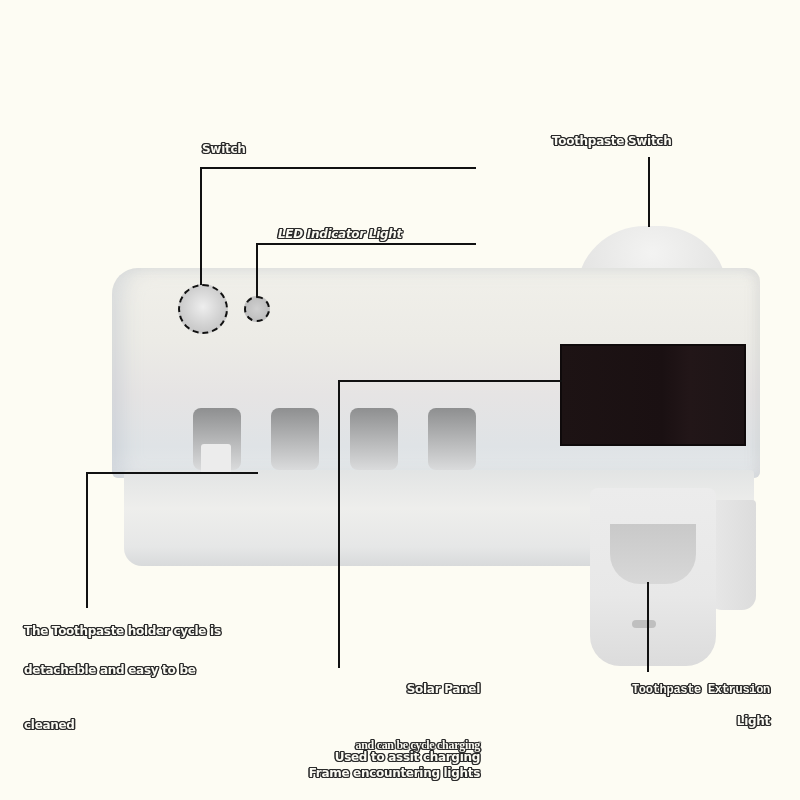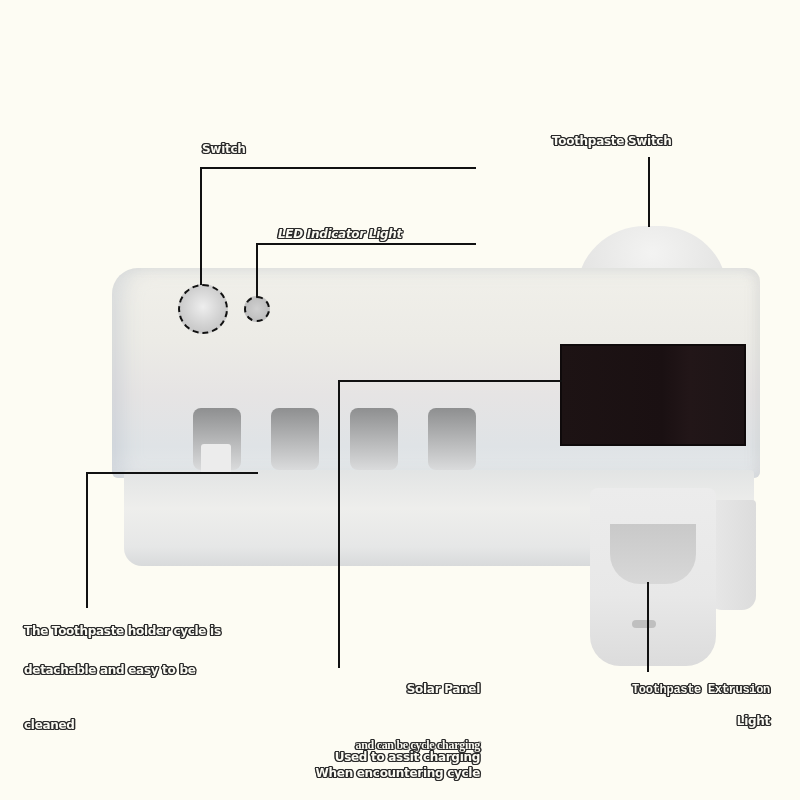--- a/index.html
+++ b/index.html
@@ -129,16 +129,16 @@
 <div class="label" style="left:278px; top:221px;font-style:italic;">LED Indicator Light</div>
 <div class="label" style="left:552px; top:128px;">Toothpaste Switch</div>
 
 <div class="label" style="left:24px; top:618px;">The Toothpaste holder cycle is</div>
 <div class="label" style="left:24px; top:645px;margin-top:12px;">detachable and easy to be</div>
 <div class="label" style="left:24px; top:712px;">cleaned</div>
 
 <div class="label center" style="left:200px; width:280px; top:676px;">Solar Panel</div>
 <div class="label center" style="left:200px; width:280px; top:704px;margin-top:40px;">Used to assit charging</div>
 <div class="label center" style="left:200px; width:280px; top:732px;font-family:Liberation Serif, serif;">and can be cycle charging</div>
-<div class="label center" style="left:200px; width:280px; top:760px;">When encountering cycle</div>
+<div class="label center" style="left:200px; width:280px; top:760px;">Frame encountering lights</div>
 
 <div class="label center" style="left:520px; width:250px; top:677px;font-family:Liberation Mono, monospace;">Toothpaste Extrusion</div>
 <div class="label center" style="left:520px; width:250px; top:708px;">Light</div>
 
 </body></html>

